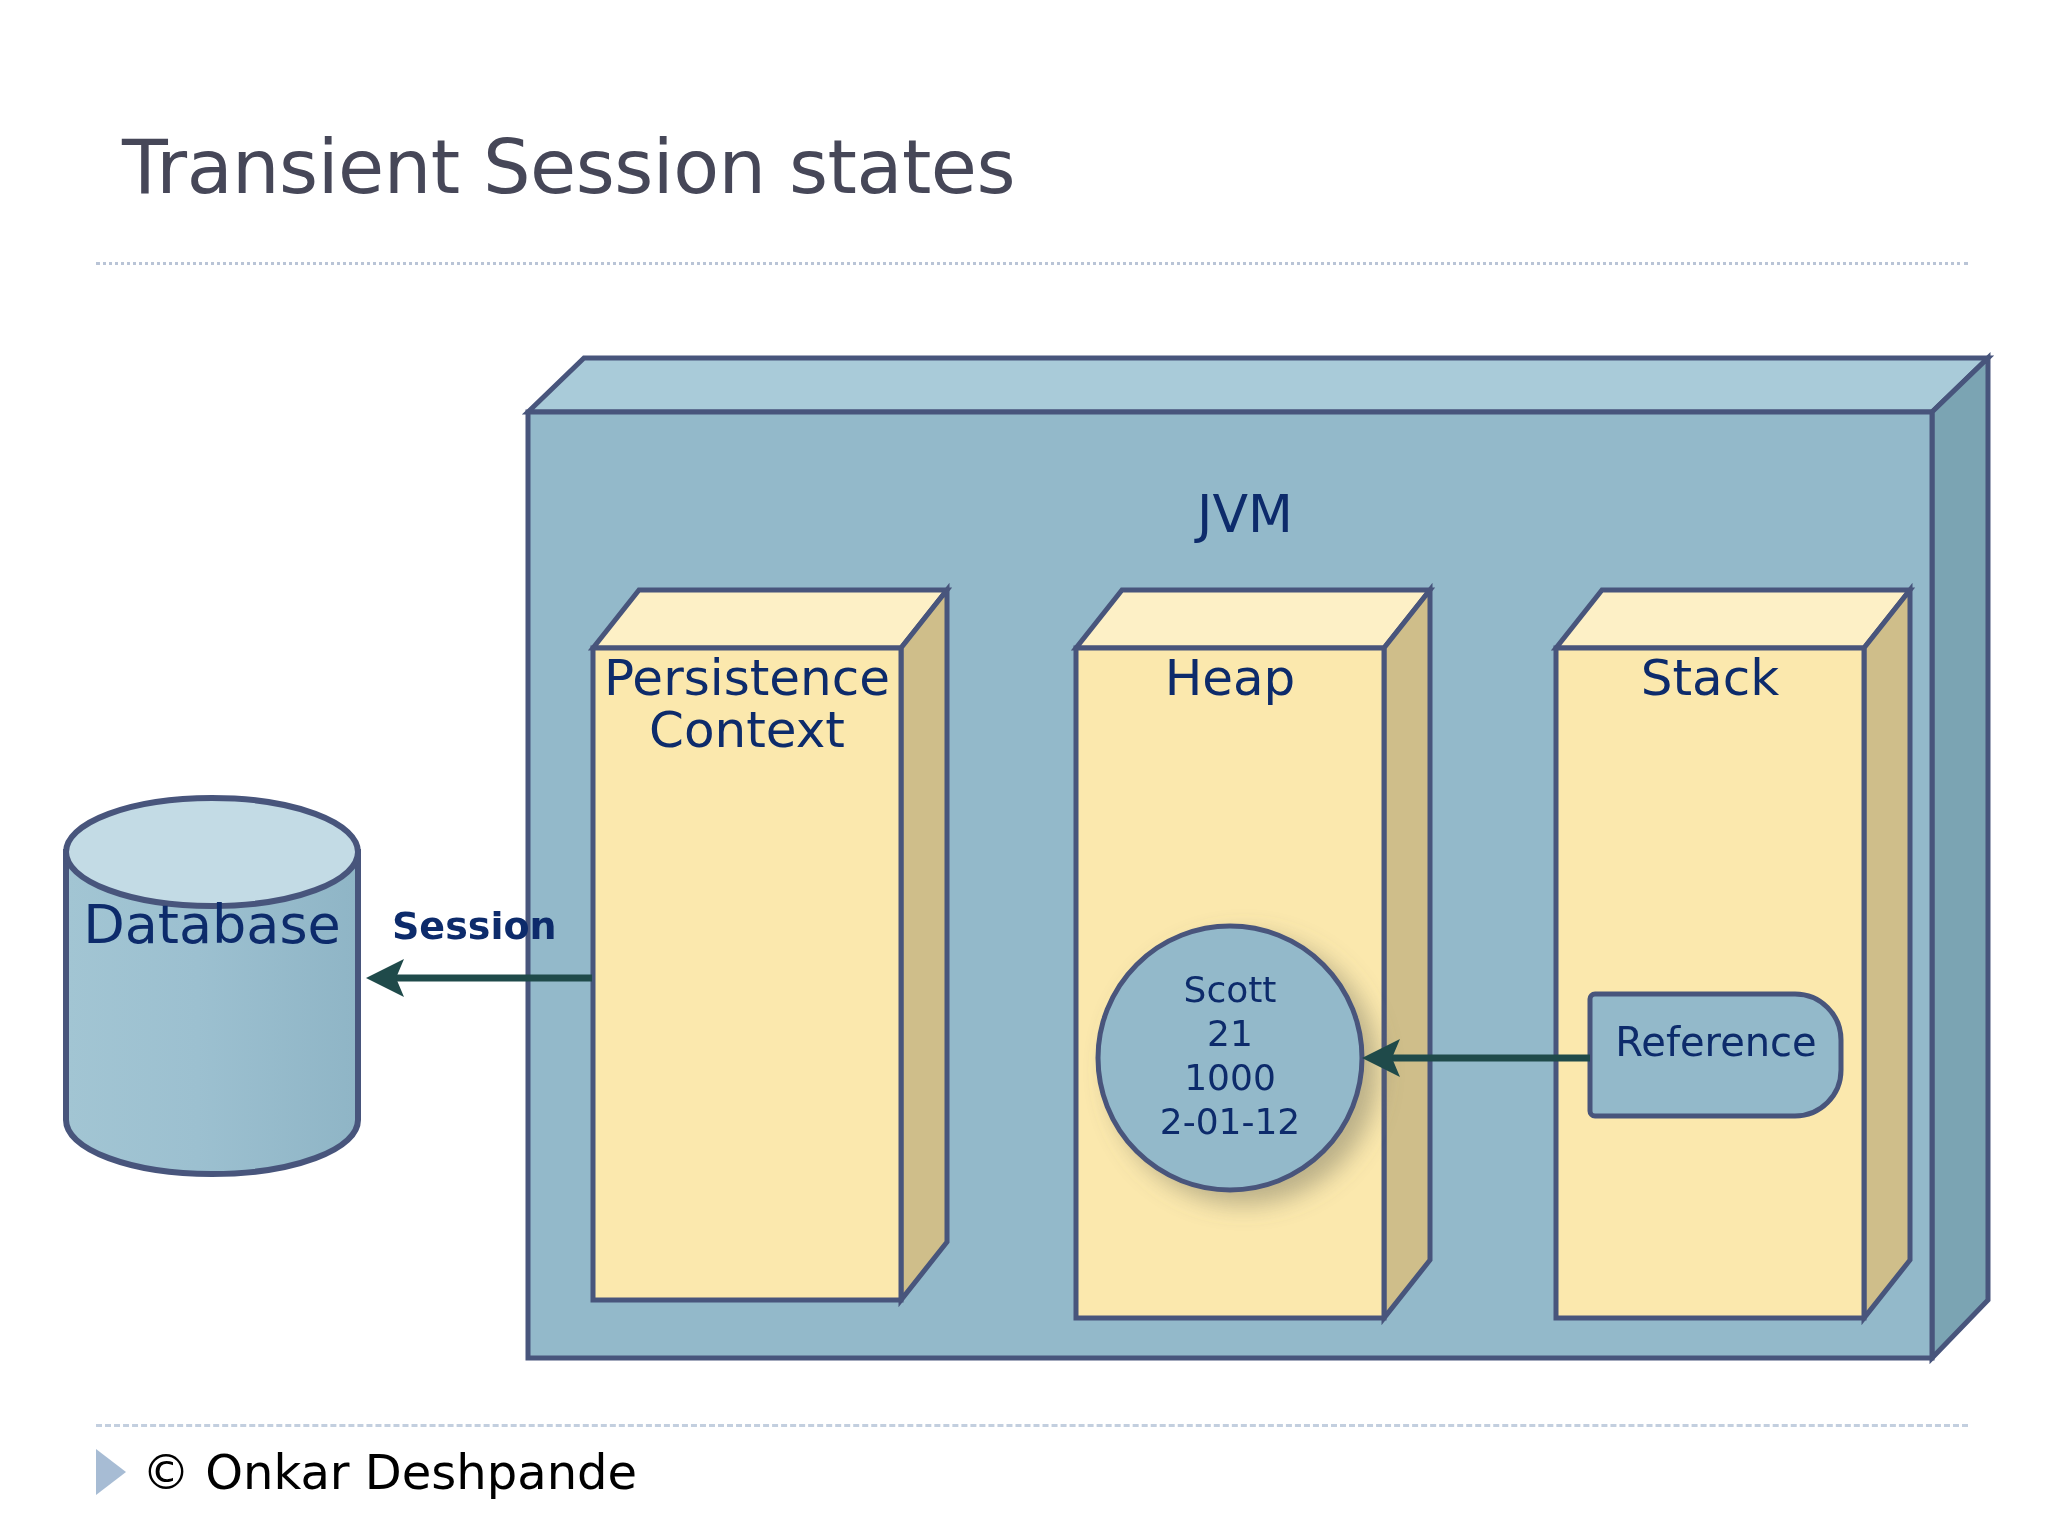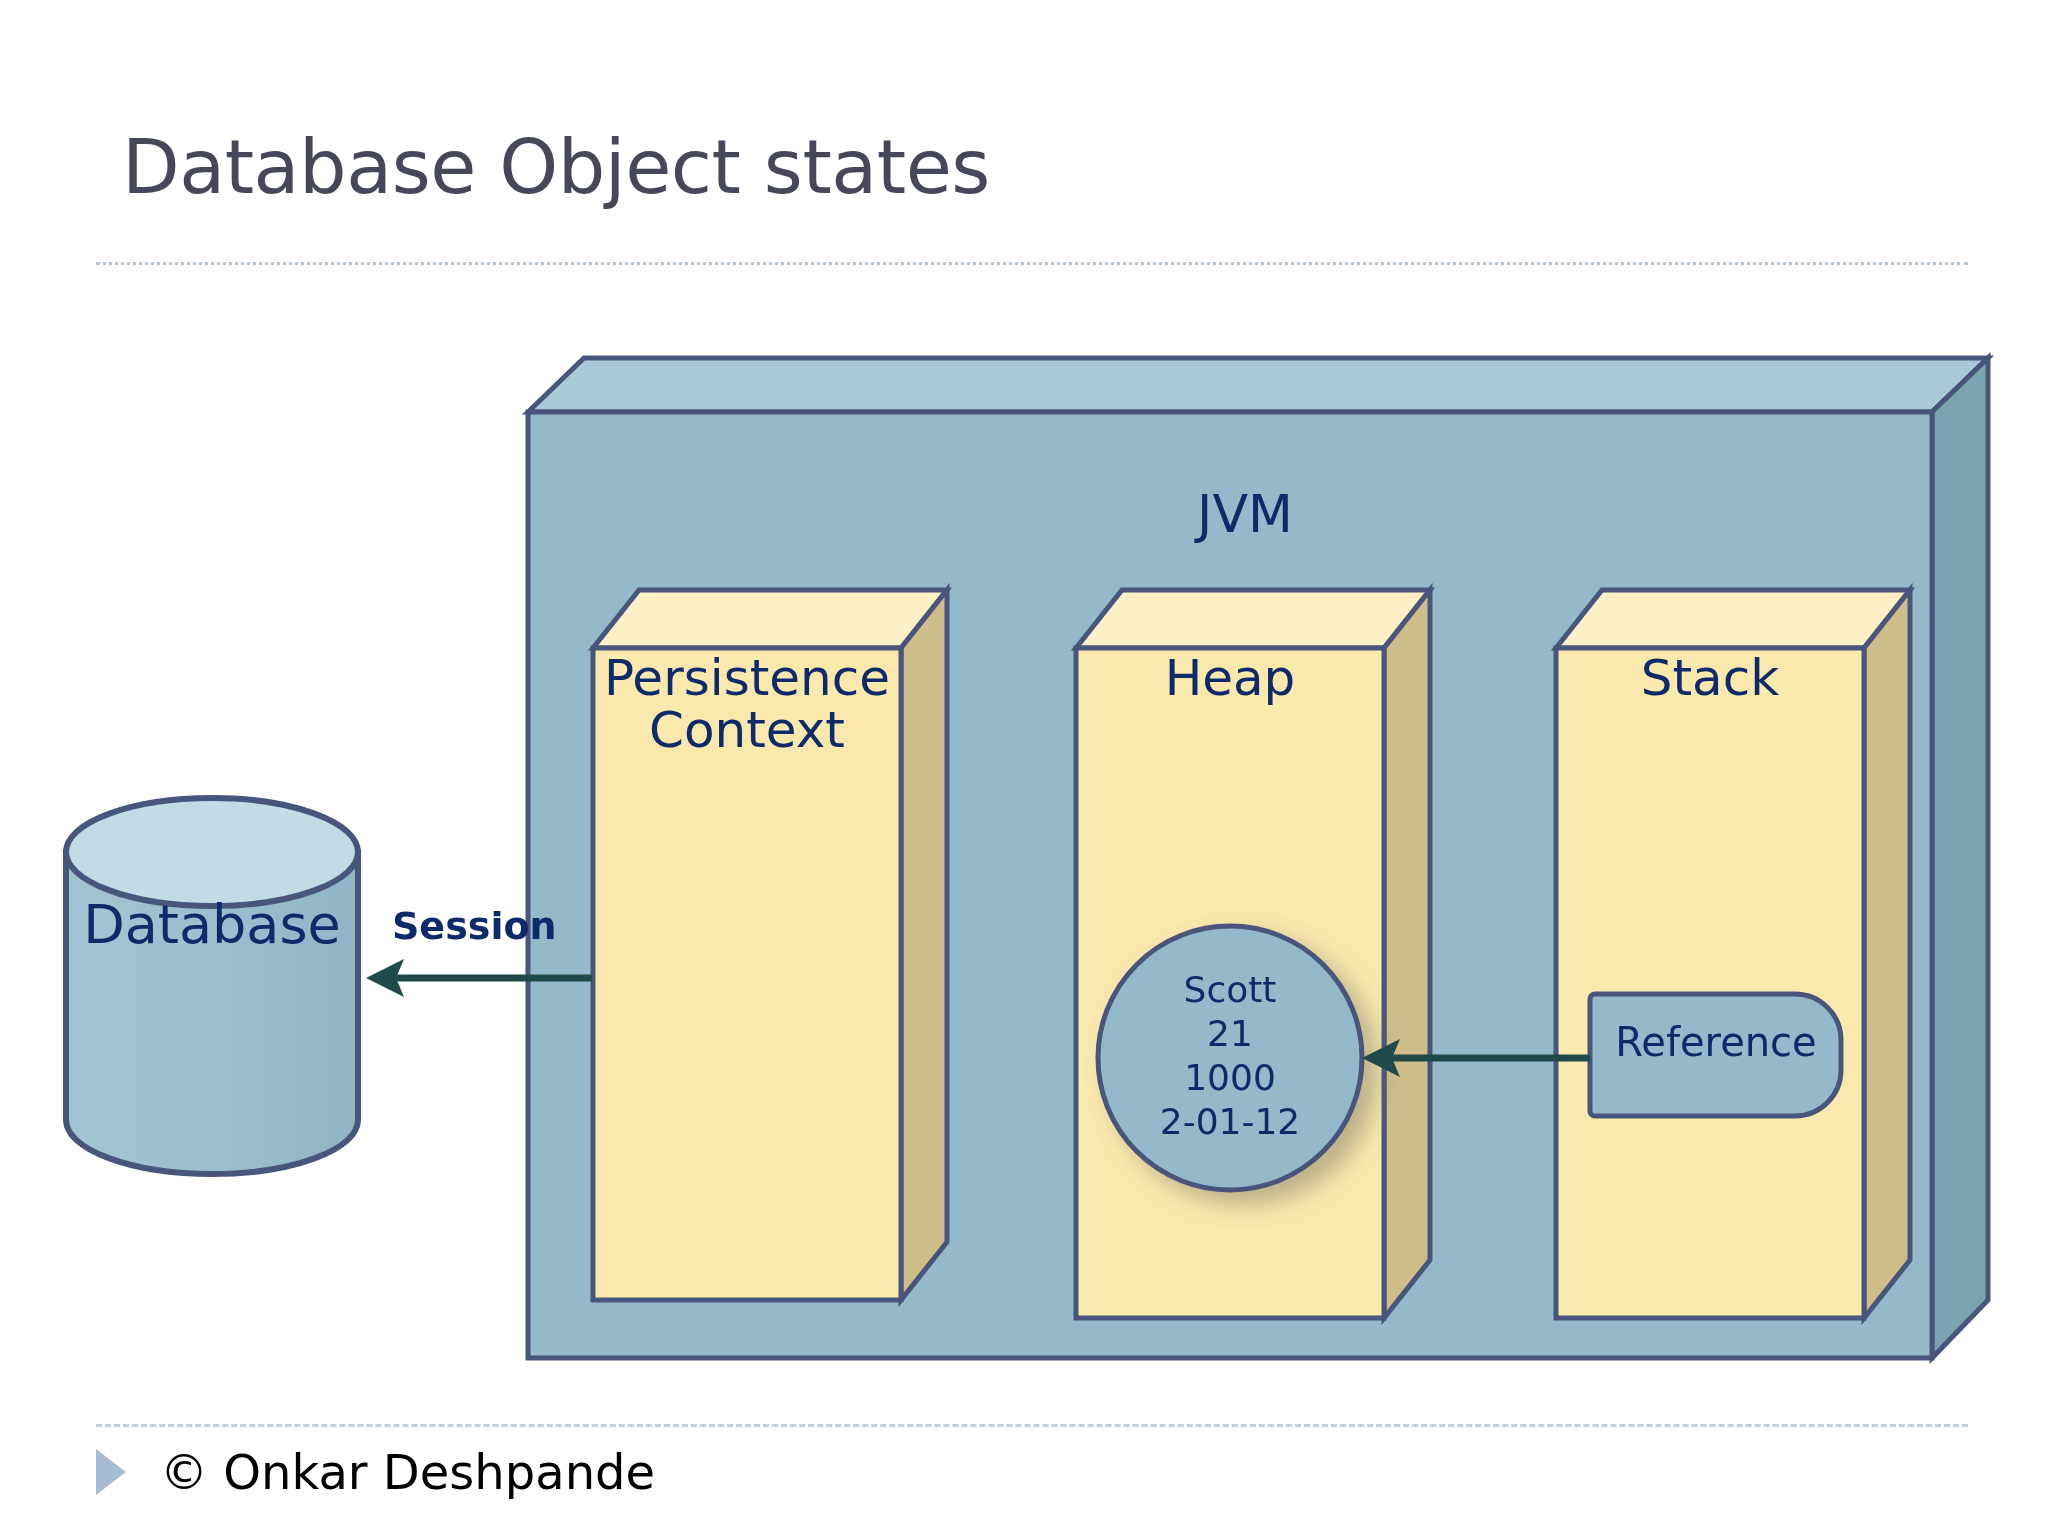--- a/index.html
+++ b/index.html
@@ -50,21 +50,21 @@
     width: 1872px;
     height: 0;
     border-top: 3px dashed #c3cfdf;
   }
   .footer-row {
     position: absolute;
     left: 96px;
     top: 1444px;
     display: flex;
     align-items: center;
-    gap: 34px;
+    gap: 16px;
   }
   .footer-bullet {
     width: 0;
     height: 0;
     border-top: 23px solid transparent;
     border-bottom: 23px solid transparent;
     border-left: 30px solid #a7bcd4;
   }
   .footer-text {
     font-size: 48px;
@@ -93,21 +93,21 @@
   .lbl-db       { font-size: 54px; }
   .lbl-session  { font-size: 38px; font-weight: bold; text-anchor: start; }
   .lbl-circle   { font-size: 36px; }
   .lbl-ref      { font-size: 40px; }
 </style>
 </head>
 <body>
 
 <div id="slide">
 
-  <div class="slide-title">Database Object states</div>
+  <div class="slide-title">Transient Session states</div>
 
   <div class="title-rule"></div>
 
   <svg id="diagram" viewBox="0 0 2048 1536">
     <defs>
       <filter id="softshadow" x="-30%" y="-30%" width="180%" height="180%">
         <feDropShadow dx="14" dy="12" stdDeviation="12" flood-color="#6b6b5a" flood-opacity="0.45"></feDropShadow>
       </filter>
       <linearGradient id="dbBody" x1="0" y1="0" x2="1" y2="0">
         <stop offset="0%" stop-color="#a2c5d3"></stop>

